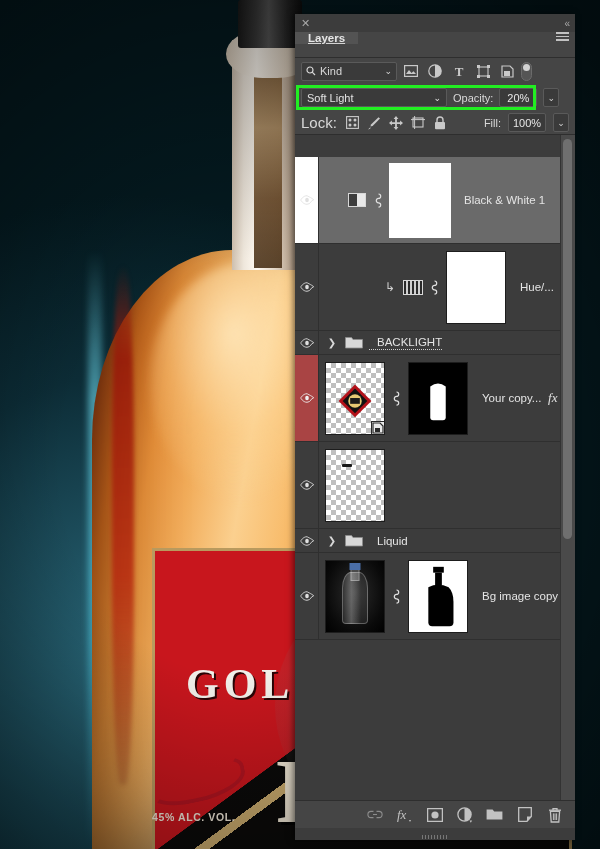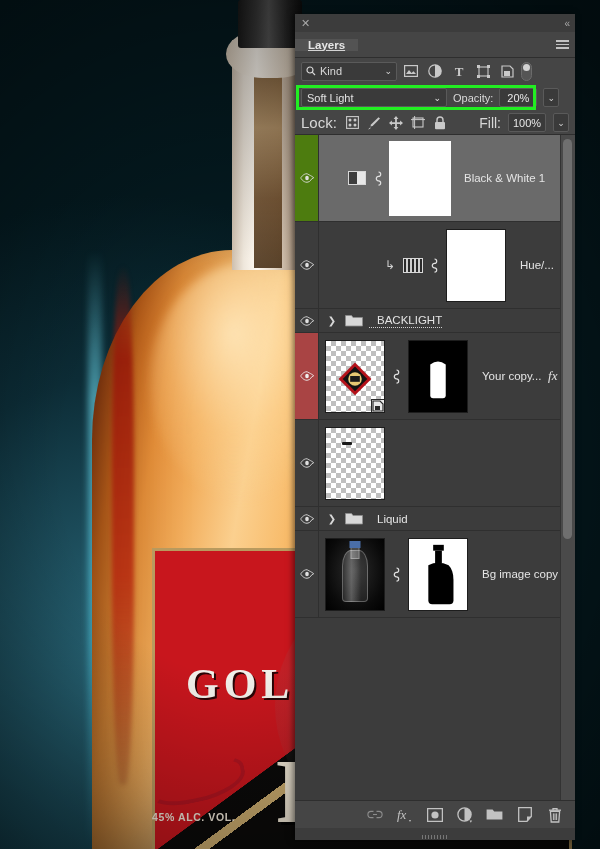--- a/index.html
+++ b/index.html
@@ -134,21 +134,21 @@
   .panel-titlebar {
     height: 18px; background: #3c3c3c;
     display: flex; align-items: center; justify-content: space-between;
     padding: 0 6px;
   }
   .tb-x { font-size: 11px; color: #a8a8a8; line-height: 1; cursor: pointer; }
   .tb-collapse { font-size: 10px; color: #a8a8a8; letter-spacing: -1px; cursor: pointer; }
 
   .tabrow {
     height: 26px; background: #454545;
-    display: flex; align-items: center;
+    display: flex; align-items: flex-start;
     border-bottom: 1px solid #2e2e2e;
     text-decoration: underline;
   }
   .tab {
     background: #535353; color: #e6e6e6;
     font-size: 11.5px; font-weight: bold;
     display: flex; align-items: center; padding: 0 13px;
     cursor: pointer;
   }
   .tab-spacer { flex: 1; }
@@ -210,35 +210,35 @@
     cursor: pointer;
   }
 
   .lockrow {
     height: 24px; background: #454545;
     display: flex; align-items: center; padding: 0 6px; gap: 7px;
     border-bottom: 1px solid #2e2e2e;
   }
   .lock-label { font-size: 15px; color: #d8d8d8; margin-right: 1px; }
   .lk { width: 15px; height: 15px; display:flex; align-items:center; justify-content:center; color:#c9c9c9; cursor: pointer; }
-  .fill-label { font-size: 14px; color: #d8d8d8; margin-left: auto; text-align: right; }
+  .fill-label { font-size: 11px; color: #d8d8d8; margin-left: auto; text-align: right; }
 
   
   .layerlist {
     position: relative;
     height: 665px; background: #3c3c3c; overflow: hidden;
   }
   .layer {
     display: flex; align-items: center;
     border-bottom: 1px solid #2f2f2f;
     position: relative;
   }
   .layer.tall { height: 87px; }
   .layer.grp { height: 24px; }
-  .layer.sel { background: #4d7c0f; }
+  .layer.sel { background: #ffffff; margin-top: 22px; }
   .layer.selred .eyecol { background: #a94444; }
 
   .eyecol {
     width: 24px; align-self: stretch;
     display: flex; align-items: center; justify-content: center;
     border-right: 1px solid #2f2f2f;
     cursor: pointer;
   }
   .eye { width: 14px; height: 10px; }
 

